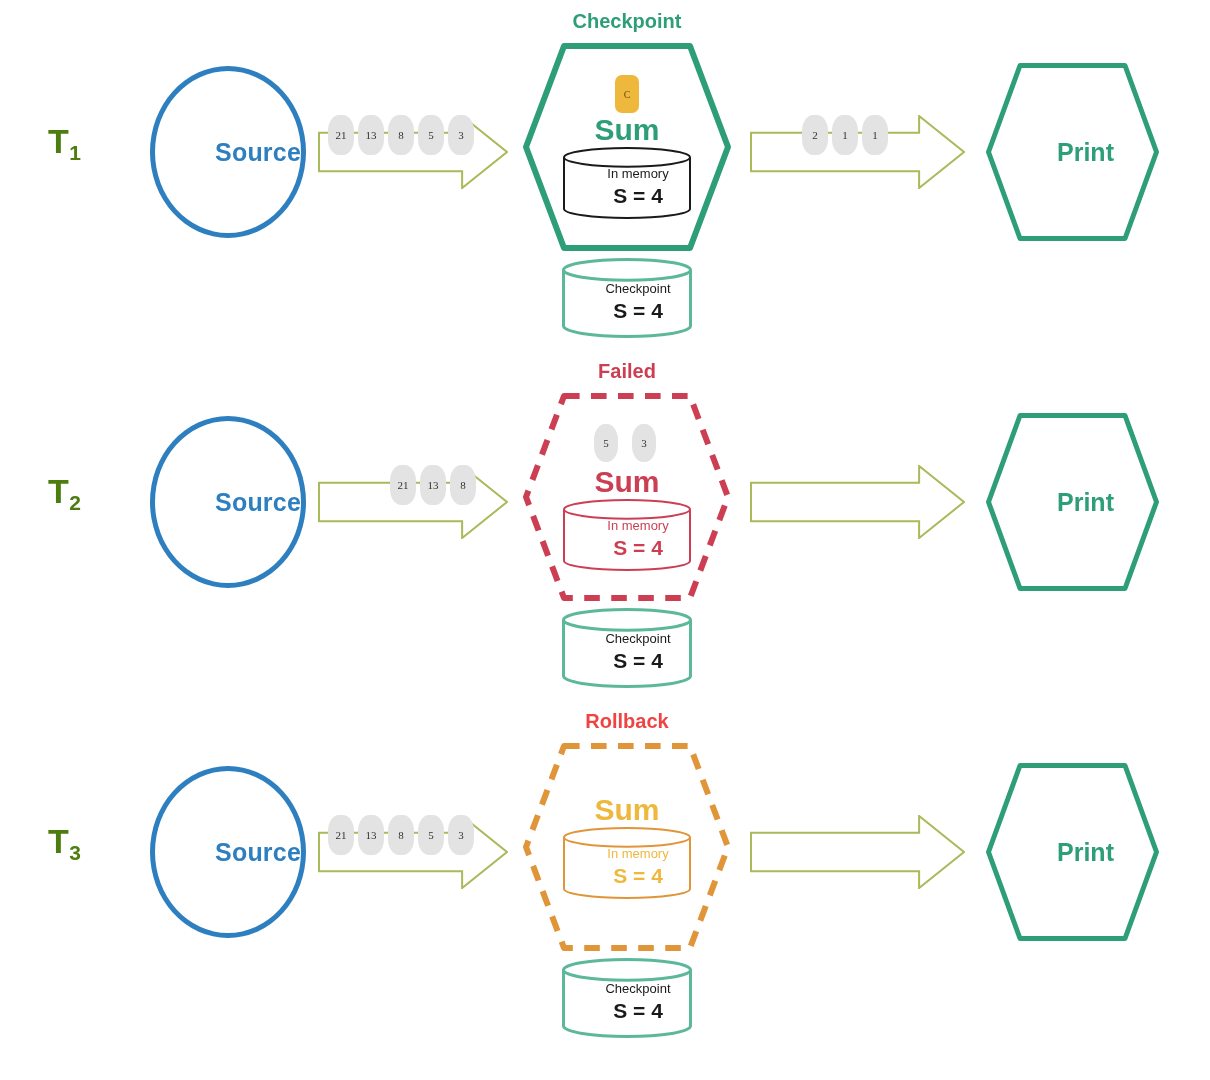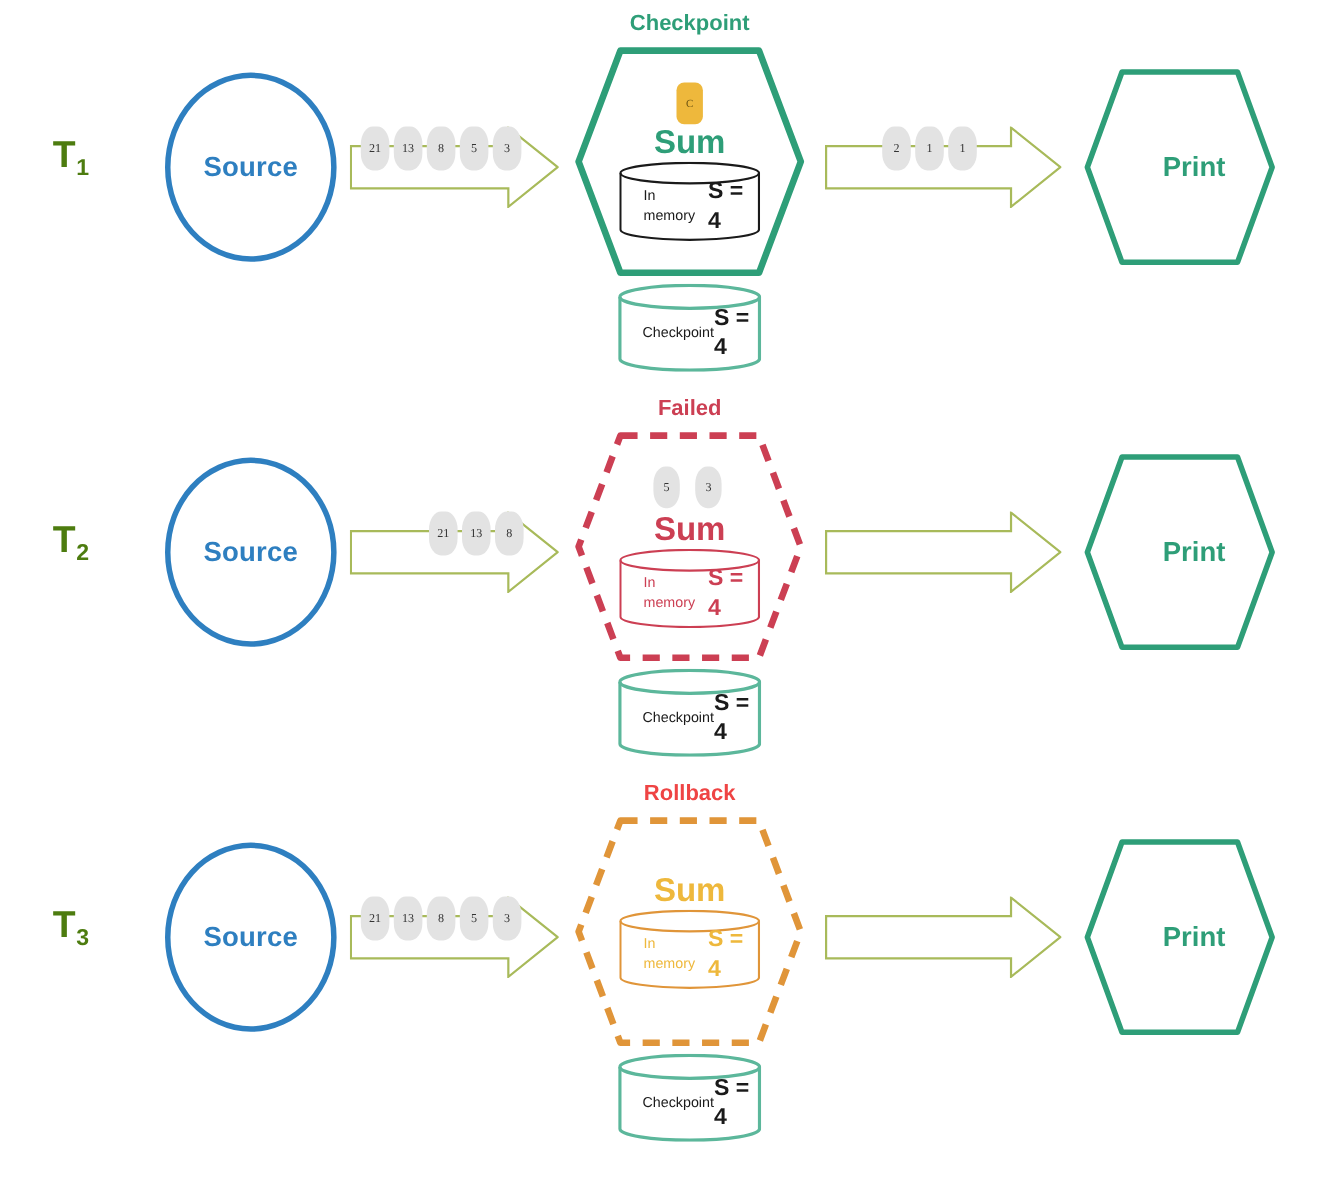--- a/index.html
+++ b/index.html
@@ -30,21 +30,21 @@
   .time-label .sub{font-size:21px;vertical-align:-7px;font-weight:bold;}
 
   
   .source{
     position:absolute;
     left:150px;top:66px;
     width:156px;height:172px;
     border:5px solid #2e7fc0;
     border-radius:50%;
     box-sizing:border-box;
-    display:flex;align-items:center;justify-content:center;
+    display:flex;align-items:center;justify-content:flex-end;
   }
   .source-label{
     color:#2e7fc0;font-size:25px;font-weight:bold;letter-spacing:.2px;
   }
 
   
   .print-hex{
     position:absolute;
     left:985px;top:62px;
     width:175px;height:180px;
@@ -105,21 +105,21 @@
   }
 
   
   .op-queue{display:flex;gap:10px;margin-bottom:4px;height:40px;align-items:center;}
 
   
   .cyl{position:relative;}
   .cyl svg{display:block;}
   .cyl-text{
     position:absolute;left:0;right:0;
-    display:flex;align-items:center;
+    display:flex;flex-direction:column;align-items:center;
     justify-content:center;
     top:12px;bottom:4px;margin-left:22px;
   }
   .cyl-cap{font-size:13px;line-height:1.35;}
   .cyl-val{font-size:21px;font-weight:bold;line-height:1.3;}
 
   .mem-cyl{margin-top:2px;}
   .ckpt-cyl{position:absolute;left:562px;top:258px;}
 </style>
 </head>

